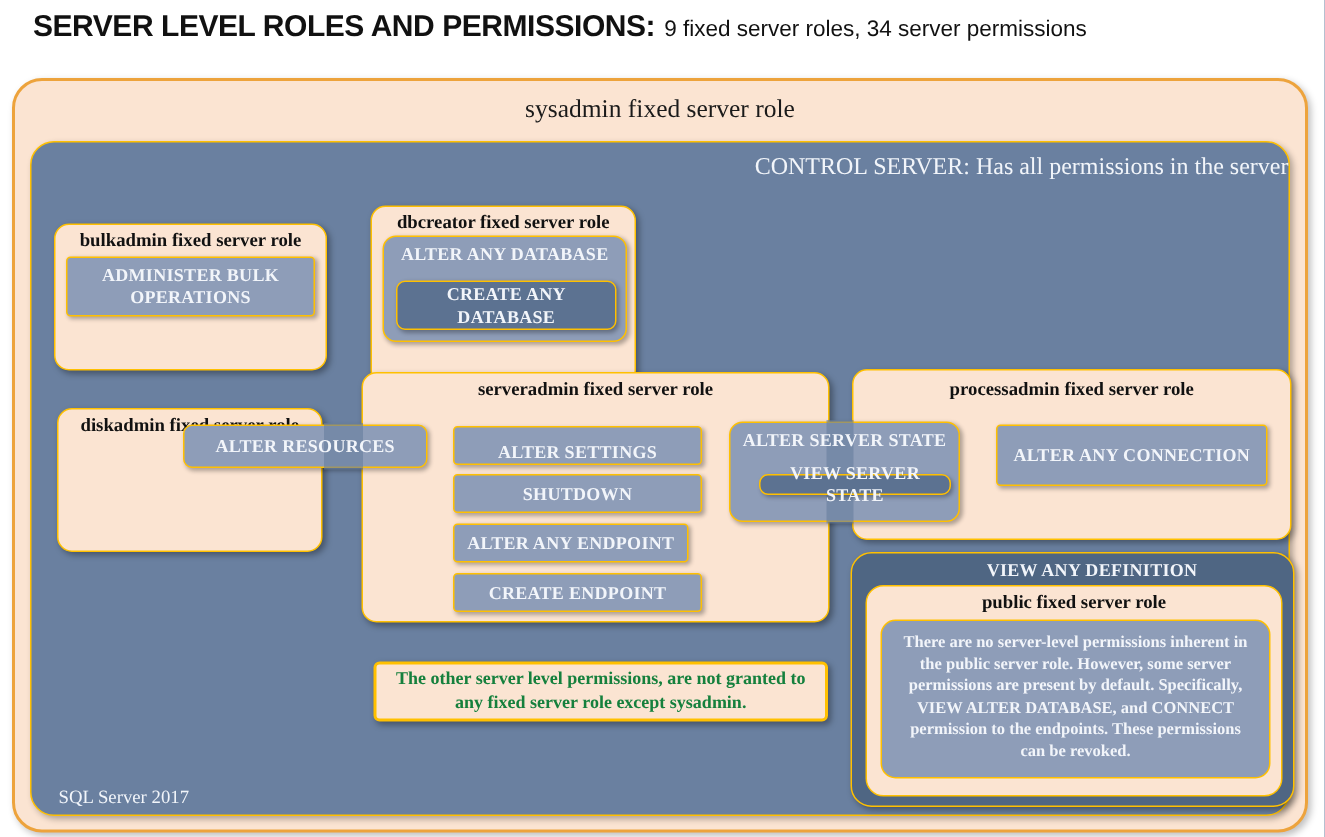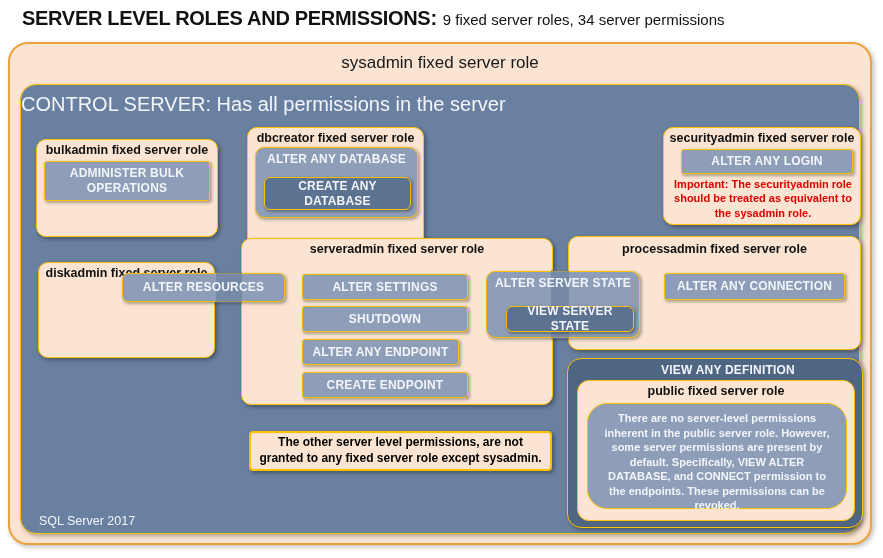--- a/index.html
+++ b/index.html
@@ -22,38 +22,39 @@
   }
   .stage{position:absolute;left:0;top:0;width:883px;height:558px;}
 
   
   .page-title{position:absolute;left:22px;top:7px;white-space:nowrap;color:#111;}
   .page-title .main{font-weight:bold;font-size:20px;letter-spacing:-0.3px;}
   .page-title .sub{font-size:15px;font-weight:normal;margin-left:6px;}
 
   
   .outer-box{
-    position:absolute;left:8px;top:42px;width:864px;height:503px;
+    position:absolute;left:8px;top:52px;width:864px;height:503px;
     background:var(--peach);border:2px solid var(--orange);border-radius:20px;
     box-shadow:2px 2px 5px rgba(0,0,0,.25);
+    font-family:Liberation Serif, serif;
   }
   .sysadmin-label{
     position:absolute;left:0;top:9px;width:100%;text-align:center;
     font-size:17px;color:var(--ink);
   }
 
   
   .blue-box{
     position:absolute;left:10px;top:40px;width:840px;height:450px;
     background:var(--slate);border:1.5px solid var(--gold);border-radius:16px;
     box-shadow:2px 2px 4px rgba(0,0,0,.3);
   }
   .control-label{
-    position:absolute;left:0;top:8px;width:100%;text-align:left;
-    font-size:20px;color:var(--txt);
+    position:absolute;left:0;top:8px;width:100%;text-align:right;
+    font-size:16px;color:var(--txt);
   }
 
   
   .role-box{
     position:absolute;background:var(--peach);
     border:1.5px solid var(--gold);border-radius:10px;
     box-shadow:2px 2px 4px rgba(0,0,0,.35);
   }
   .role-label{
     position:absolute;left:0;top:3px;width:100%;text-align:center;
@@ -100,32 +101,32 @@
   .dark-panel-label{
     position:absolute;left:0;top:4px;width:100%;text-align:center;
     color:var(--txt);font-weight:bold;font-size:12px;letter-spacing:.2px;padding-left:26px;
   }
   .public-box{
     position:absolute;left:9px;top:21px;width:278px;height:141px;
     background:var(--peach);border:1.5px solid var(--gold);border-radius:12px;
   }
   .public-desc{
     position:absolute;left:9px;top:22px;width:260px;height:106px;
-    background:var(--btn);border:1.5px solid var(--gold);border-radius:20px;
+    background:var(--btn);border:1.5px solid var(--gold);border-radius:10px;
     color:var(--txt);font-weight:bold;font-size:11px;line-height:1.32;
     text-align:center;padding:7px 12px;
   }
 
   
   .note-box{
     position:absolute;left:228px;top:346px;width:303px;height:40px;
     background:var(--peach);border:2px solid var(--gold);border-radius:4px;
     box-shadow:2px 2px 4px rgba(0,0,0,.35);
     display:flex;align-items:center;justify-content:center;
-    color:#000000;font-weight:bold;font-size:12px;line-height:1.3;text-align:center;
+    color:#15803d;font-weight:bold;font-size:12px;line-height:1.3;text-align:center;
     padding:2px 8px;
   }
 
   .footer-label{
     position:absolute;left:18px;top:429px;color:var(--txt);font-size:12.5px;
   }
 </style>
 </head>
 <body>
 
@@ -152,64 +153,57 @@
         <div class="role-label">dbcreator fixed server role</div>
         <div class="perm-container" style="left:7px;top:19px;width:163px;height:71px;">
           <div class="container-label">ALTER ANY DATABASE</div>
           <div class="perm perm-dark" style="left:8px;top:29px;width:147px;height:33px;">
             <span class="lbl">CREATE ANY DATABASE</span>
           </div>
         </div>
       </div>
 
 
-      <div class="role-box" style="left:642px;top:42px;width:198px;height:98px;">
-        <div class="role-label">securityadmin fixed server role</div>
-        <div class="perm" style="left:17px;top:21px;width:172px;height:25px;">
-          <span class="lbl">ALTER ANY LOGIN</span>
-        </div>
-        <div class="warning">Important: The securityadmin role should be treated as equivalent to the sysadmin role.</div>
-      </div>
 
       <div class="role-box" style="left:17px;top:153px;width:177px;height:96px;margin-top:24px;">
         <div class="role-label">diskadmin fixed server role</div>
       </div>
 
       <div class="role-box" style="left:220px;top:153px;width:312px;height:167px;">
         <div class="role-label">serveradmin fixed server role</div>
-        <div class="perm" style="left:60px;top:35px;width:166px;height:26px;">
+        <div class="perm" style="left:60px;top:35px;width:166px;height:26px;align-items:flex-end;">
           <span class="lbl">ALTER SETTINGS</span>
         </div>
         <div class="perm" style="left:60px;top:67px;width:166px;height:26px;">
           <span class="lbl">SHUTDOWN</span>
         </div>
         <div class="perm" style="left:60px;top:100px;width:157px;height:26px;">
           <span class="lbl">ALTER ANY ENDPOINT</span>
         </div>
         <div class="perm" style="left:60px;top:133px;width:166px;height:26px;">
           <span class="lbl">CREATE ENDPOINT</span>
         </div>
       </div>
 
       <div class="role-box" style="left:547px;top:151px;width:293px;height:114px;">
         <div class="role-label" style="top:5px;">processadmin fixed server role</div>
-        <div class="perm" style="left:95px;top:36px;width:181px;height:27px;">
+        <div class="perm" style="left:95px;top:36px;width:181px;height:41px;">
           <span class="lbl">ALTER ANY CONNECTION</span>
         </div>
       </div>
 
       <div class="perm" style="left:101px;top:188px;width:163px;height:29px;border-radius:6px;">
         <span class="gap-strip" style="left:93px;width:26px;"></span>
         <span class="lbl">ALTER RESOURCES</span>
       </div>
 
       <div class="perm-container" style="left:465px;top:186px;width:154px;height:67px;">
         <span class="gap-strip" style="left:64px;width:18px;"></span>
         <div class="container-label">ALTER SERVER STATE</div>
-        <div class="perm perm-dark" style="left:19px;top:34px;width:128px;height:26px;z-index:2;">
+        <div class="perm perm-dark" style="left:19px;top:34px;width:128px;height:14px;z-index:2;">
           <span class="lbl">VIEW SERVER STATE</span>
         </div>
       </div>
 
       <div class="dark-panel" style="left:546px;top:273px;width:296px;height:170px;">
         <div class="dark-panel-label">VIEW ANY DEFINITION</div>
         <div class="public-box">
           <div class="role-label">public fixed server role</div>
           <div class="public-desc">There are no server-level permissions inherent in the public server role. However, some server permissions are present by default. Specifically, VIEW ALTER DATABASE, and CONNECT permission to the endpoints. These permissions can be revoked.</div>
         </div>

